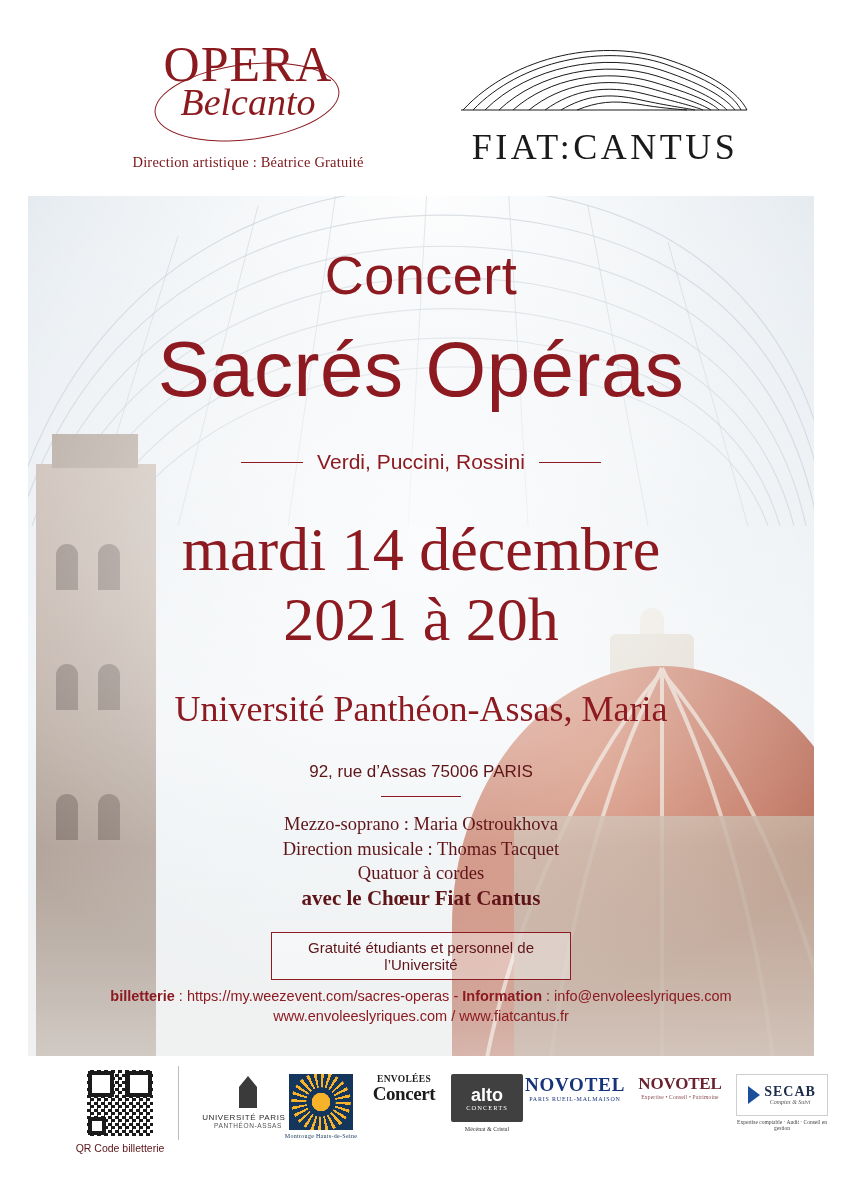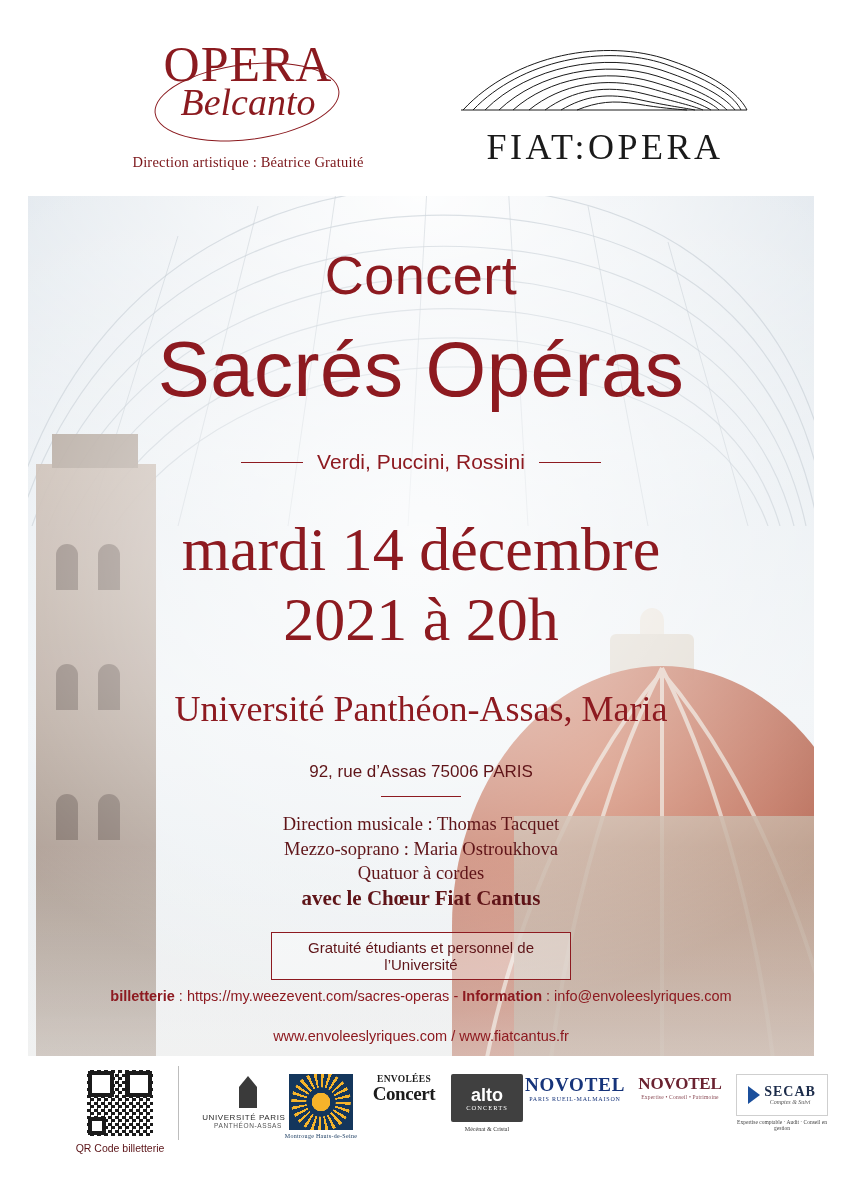--- a/index.html
+++ b/index.html
@@ -167,21 +167,20 @@
   .t-tickets {
     position: absolute; top: 792px; left: 0; width: 786px;
     font-size: 14.5px; color: #8d1a20;
     font-family: "Liberation Sans", sans-serif;
   }
   .t-tickets b { font-weight: bold; }
   .t-sites {
     position: absolute; top: 812px; left: 0; width: 786px;
     font-size: 14.5px; color: #8d1a20;
     font-family: "Liberation Sans", sans-serif;
-    margin-top: 20px;
   }
 
   
   .footer {
     position: absolute; left: 28px; top: 1062px; width: 786px; height: 112px;
   }
   .qr-wrap { position: absolute; left: 42px; top: 8px; width: 100px; text-align: center; }
   .qr {
     width: 66px; height: 66px; margin: 0 auto;
     background:
@@ -287,21 +286,21 @@
           <path d="M30,66 C74,22 150,8 206,26 C254,42 272,56 280,66"></path>
           <path d="M44,66 C84,28 150,16 202,32 C246,46 264,58 272,66"></path>
           <path d="M58,66 C94,34 150,24 198,38 C238,50 256,58 264,66"></path>
           <path d="M74,66 C106,40 150,32 194,44 C230,54 246,60 256,66"></path>
           <path d="M90,66 C118,46 150,40 190,50 C222,58 238,62 248,66"></path>
           <path d="M106,66 C130,52 152,48 186,56 C214,62 230,64 240,66"></path>
           <path d="M122,66 C142,58 158,56 182,60 C206,64 220,65 232,66"></path>
           <path d="M6,66 L292,66"></path>
         </g>
       </svg>
-      <div class="fiat-text">FIAT:OPERA</div>
+      <div class="fiat-text">FIAT:CANTUS</div>
     </div>
   </div>
 
   <div class="panel">
     <div class="sky"></div>
 
     <svg class="roof" viewBox="0 0 786 330">
       <g fill="none" stroke="#b9c3cc" stroke-width="1.2" opacity="0.9">
         <path d="M-20,330 C60,40 300,-40 520,0 C700,34 790,160 810,330"></path>
         <path d="M-10,330 C70,70 300,-10 515,28 C690,60 778,170 800,330"></path>
@@ -359,22 +358,22 @@
       <div class="t-date">
         <div>mardi 14 décembre</div>
         <div>2021 à 20h</div>
       </div>
 
       <div class="t-venue">Université Panthéon-Assas, Maria</div>
       <div class="t-address">92, rue d’Assas 75006 PARIS</div>
       <div class="sep"></div>
 
       <div class="t-credits">
+        <div>Mezzo-soprano : Maria Ostroukhova</div>
         <div>Direction musicale : Thomas Tacquet</div>
-        <div>Mezzo-soprano : Maria Ostroukhova</div>
         <div>Quatuor à cordes</div>
       </div>
 
       <div class="t-choir">avec le Chœur Fiat Cantus</div>
 
       <div class="t-free">Gratuité étudiants et personnel de l’Université</div>
 
       <div class="t-tickets">
         <b>billetterie</b><span> : </span><span>https://my.weezevent.com/sacres-operas</span><span> - </span><b>Information</b><span> : </span><span>info@envoleeslyriques.com</span>
       </div>

